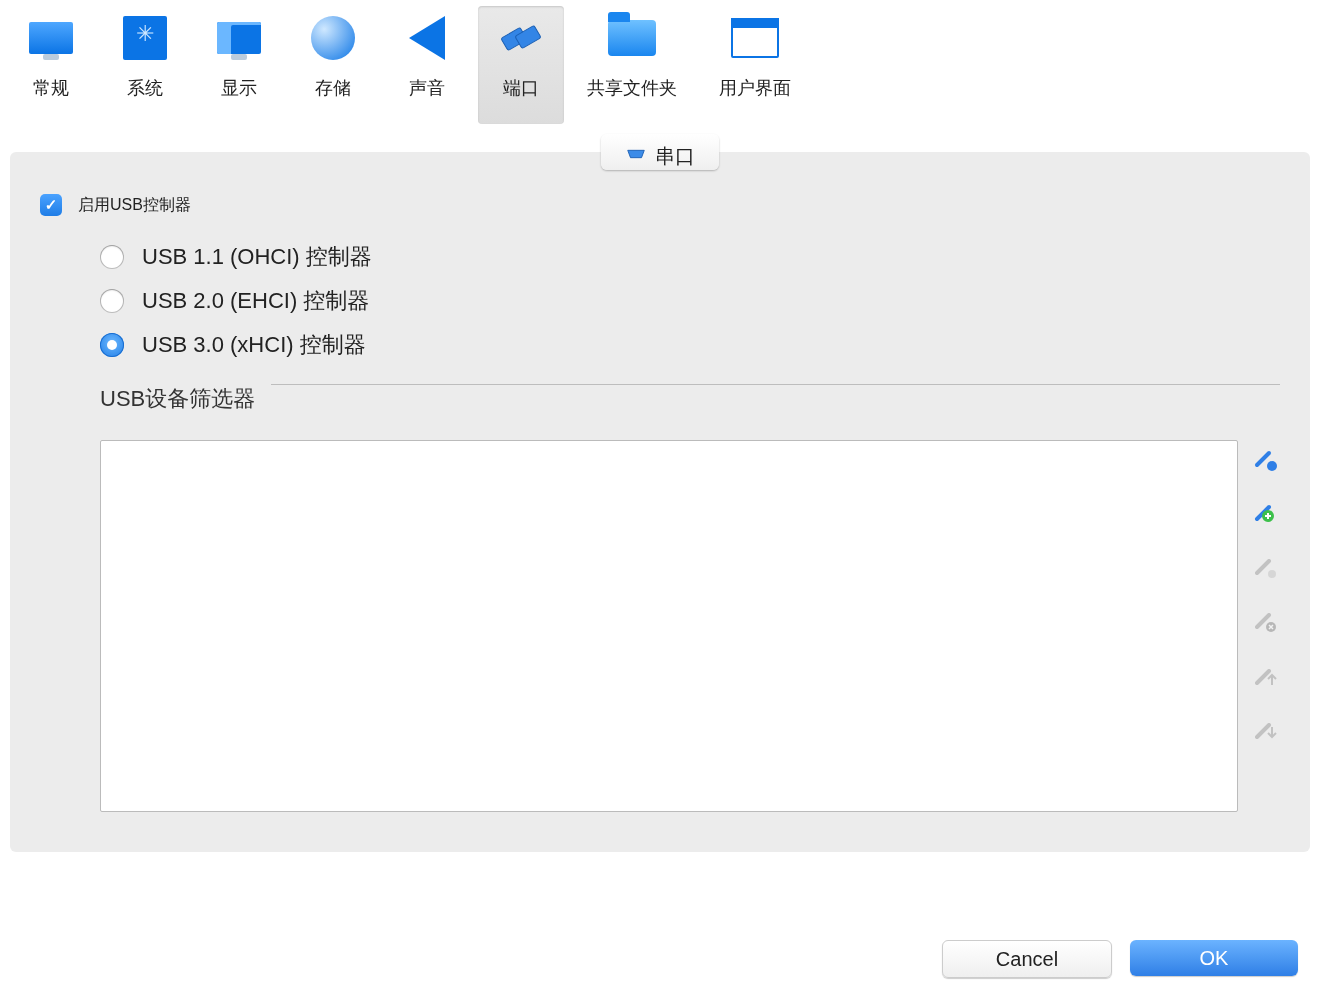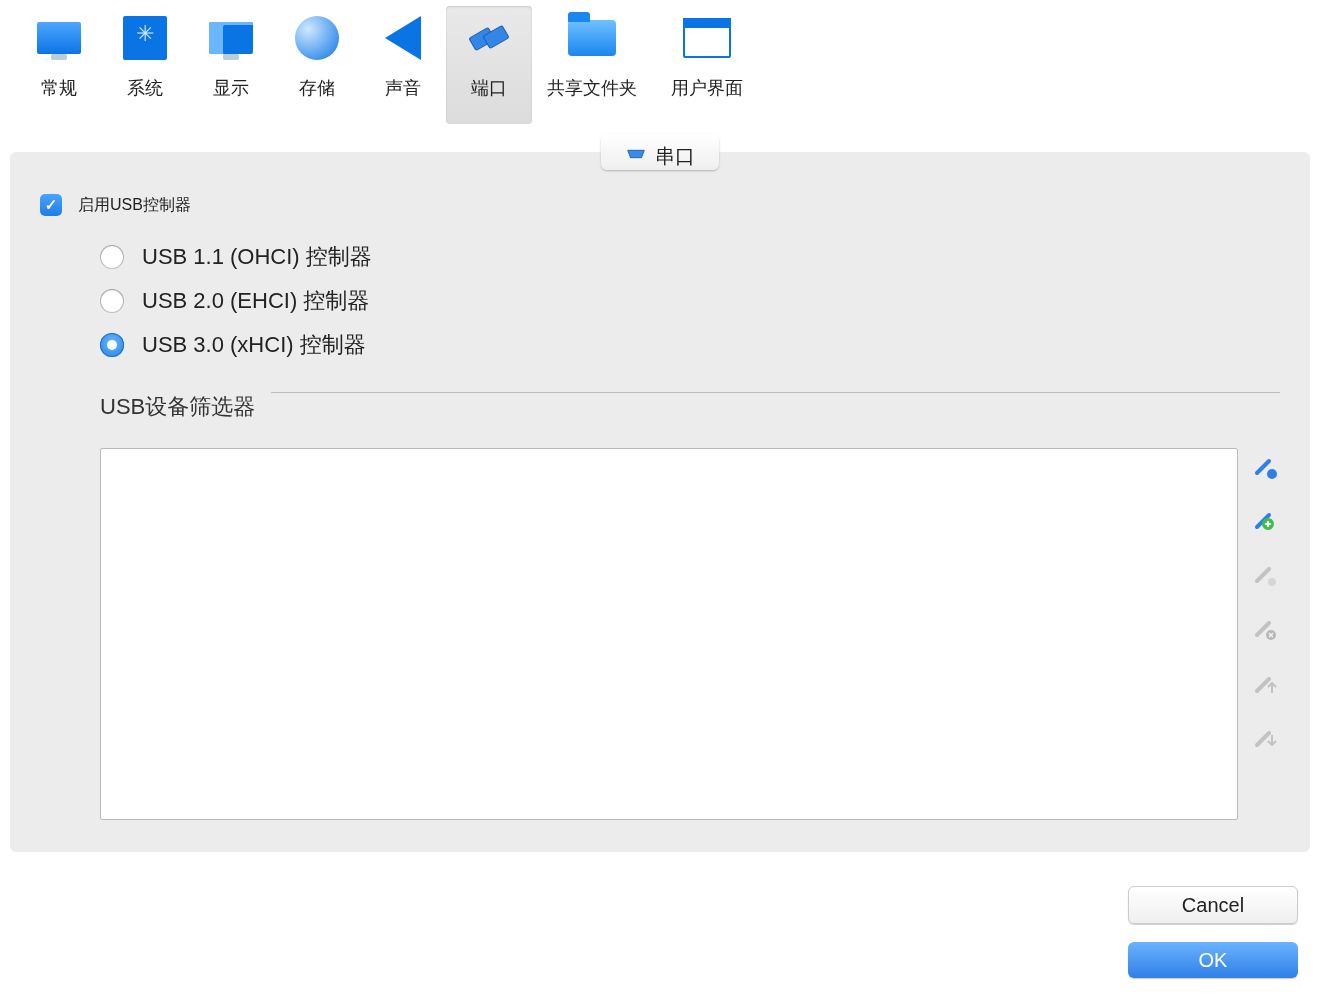--- a/index.html
+++ b/index.html
@@ -10,22 +10,22 @@
     background: #ffffff;
     font-family: -apple-system, "Helvetica Neue", Arial, sans-serif;
     font-size: 17px;
     color: #222;
     overflow: hidden;
   }
 
   
   .toolbar {
     display: flex;
-    gap: 0;
-    padding: 6px 0 0 16px;
+    gap: 8px;
+    padding: 6px 0 0 8px;
     background: #ffffff;
     text-align: center;
   }
   .tool-item {
     width: 86px;
     height: 110px;
     display: flex;
     flex-direction: column;
     align-items: center;
     justify-content: flex-start;
@@ -123,21 +123,21 @@
     color:#fff; font-size:15px; font-weight:bold;
   }
   .check-label { font-size: 16px; }
 
   
   .radio-group {
     margin-left: 60px;
     display:flex;
     flex-direction: column;
     gap: 14px;
-    margin-bottom: 32px;
+    margin-bottom: 24px;
   }
   .radio-row {
     display:flex;
     align-items:center;
     gap:18px;
     font-size:22px;
   }
   .radio {
     width:24px;height:24px;border-radius:50%;
     background:#fff;
@@ -188,21 +188,20 @@
   .fbtn svg{width:26px;height:26px;}
   .fbtn.disabled svg{opacity:.35; filter:grayscale(1);}
 
   
   .footer {
     position: absolute;
     right: 22px;
     bottom: 22px;
     display:flex;
     gap:18px;
-    flex-direction:column;
   }
   .btn {
     min-width:120px;
     height:36px;
     padding: 0 24px;
     border-radius:6px;
     font-size:20px;
     display:flex;align-items:center;justify-content:center;
     box-shadow: 0 1px 1px rgba(0,0,0,.2);
     cursor:default;

